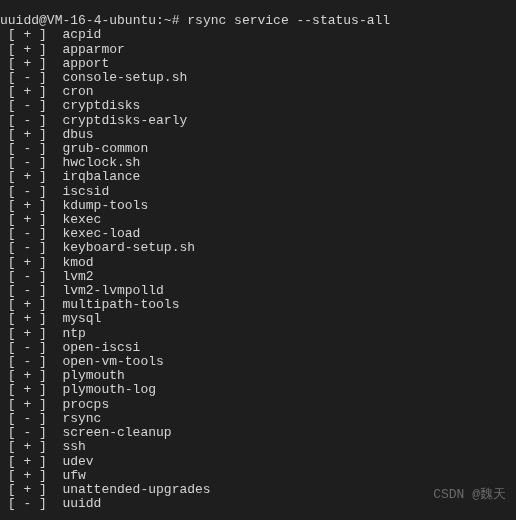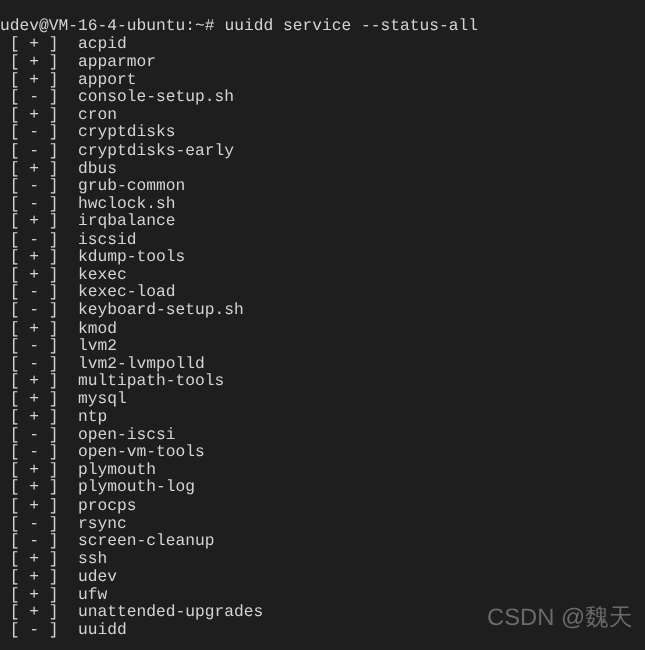--- a/index.html
+++ b/index.html
@@ -18,30 +18,30 @@
   .terminal {
     white-space: pre;
     padding: 0;
   }
   .prompt-line { color: #d4d4d4; }
   .watermark {
     position: absolute;
     bottom: 18px;
     right: 10px;
     color: #6a6a6a;
-    font-size: 19px;
-    font-family: Liberation Sans, sans-serif;
+    font-size: 13px;
+    font-family: Liberation Mono, monospace;
     pointer-events: none;
   }
 </style>
 </head>
 <body>
 
 <div class="terminal">
-<span class="prompt-line"><span>udev</span>@<span>VM-16-4-ubuntu</span>:<span>~</span><span>#</span> <span>uuidd service --status-all</span></span>
+<span class="prompt-line"><span>uuidd</span>@<span>VM-16-4-ubuntu</span>:<span>~</span><span>#</span> <span>rsync service --status-all</span></span>
 <div id="service-list"> [ + ]  acpid
  [ + ]  apparmor
  [ + ]  apport
  [ - ]  console-setup.sh
  [ + ]  cron
  [ - ]  cryptdisks
  [ - ]  cryptdisks-early
  [ + ]  dbus
  [ - ]  grub-common
  [ - ]  hwclock.sh

